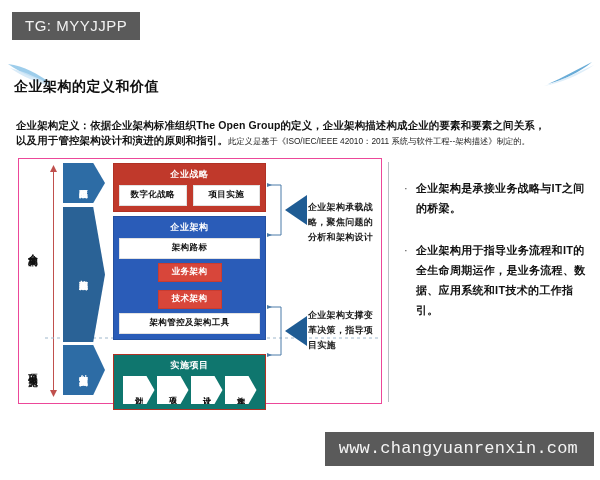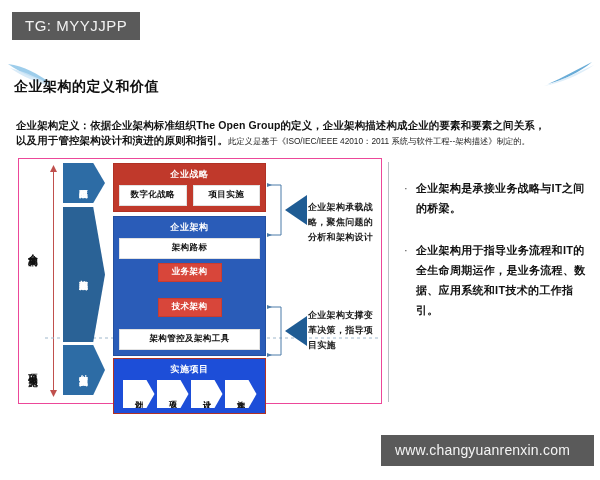--- a/index.html
+++ b/index.html
@@ -67,22 +67,22 @@
   .stack{position:absolute;left:94px;top:4px;width:153px;}
   .box-strategy{
     background:#c0392b;border:1px solid #b03225;
     padding:4px 5px 5px 5px;
   }
   .box-ea{
     background:#2a5cb8;border:1px solid #24509f;
     margin-top:4px;padding:4px 5px 5px 5px;
   }
   .box-proj{
-    background:#1d4ed8;border:1px solid #b03225;
-    margin-top:2px;padding:4px 5px 5px 5px;
+    background:#0f766e;border:1px solid #b03225;
+    margin-top:14px;padding:4px 5px 5px 5px;
   }
   .bx-title{
     color:#fff;font-size:9px;font-weight:bold;text-align:center;
     letter-spacing:.6px;margin-bottom:4px;
   }
   .bx-title.ea{color:#ffffff;}
   .wrow{display:flex;gap:6px;}
   .wcell{
     flex:1;background:#fff;border:1px solid #e2e2e2;
     color:#111;font-size:8.5px;font-weight:bold;text-align:center;
@@ -93,21 +93,21 @@
     font-size:8.5px;font-weight:bold;text-align:center;
     padding:3px 0 4px 0;letter-spacing:.4px;
   }
   .rcell{
     background:#d8463a;color:#fff;font-size:8.5px;font-weight:bold;
     text-align:center;padding:2px 0 3px 0;letter-spacing:.4px;
     border:1px solid #c93c30;
   }
   .rrow{display:flex;gap:6px;margin-top:4px;}
   .rrow .rcell{flex:1;}
-  .rmid{margin:4px auto 12px auto;width:62px;}
+  .rmid{margin:4px auto 4px auto;width:62px;}
   
   .phases{display:flex;gap:2px;justify-content:center;margin-top:2px;}
   .phase{
     background:#fff;color:#111;
     width:32px;height:28px;
     font-size:8px;font-weight:bold;line-height:9px;
     display:flex;align-items:center;justify-content:center;
     writing-mode:vertical-rl;text-orientation:upright;
     clip-path:polygon(0 0, 75% 0, 100% 50%, 75% 100%, 0 100%);
     letter-spacing:0;
@@ -126,22 +126,22 @@
 
   
   .bullets{position:absolute;left:404px;top:178px;width:190px;}
   .bullet{display:flex;margin-bottom:22px;}
   .bdot{color:#444;font-size:11px;line-height:20px;width:12px;flex:0 0 12px;}
   .btxt{font-size:11px;line-height:20px;color:#111;font-weight:bold;letter-spacing:.3px;}
 
   .watermark{
     position:absolute;right:6px;bottom:14px;
     background:#5a5a5a;color:#f4f4f4;
-    font-size:14px;padding:7px 24px 8px 14px;
-    white-space:nowrap;letter-spacing:.2px;
+    font-size:17px;padding:7px 16px 8px 14px;
+    white-space:nowrap;letter-spacing:.2px;font-family:Liberation Mono, monospace;
   }
 </style>
 </head>
 <body>
 
 <div class="tg-badge">TG: MYYJJPP</div>
 
 <svg class="swoosh-left" viewBox="0 0 60 26">
   <path d="M0 2 C16 4, 30 12, 44 22 C30 18, 14 12, 0 2 Z" fill="#8cc4e8" opacity="0.85"></path>
   <path d="M2 6 C18 10, 32 17, 46 24 C30 22, 14 14, 2 6 Z" fill="#cfe6f6" opacity="0.8"></path>

